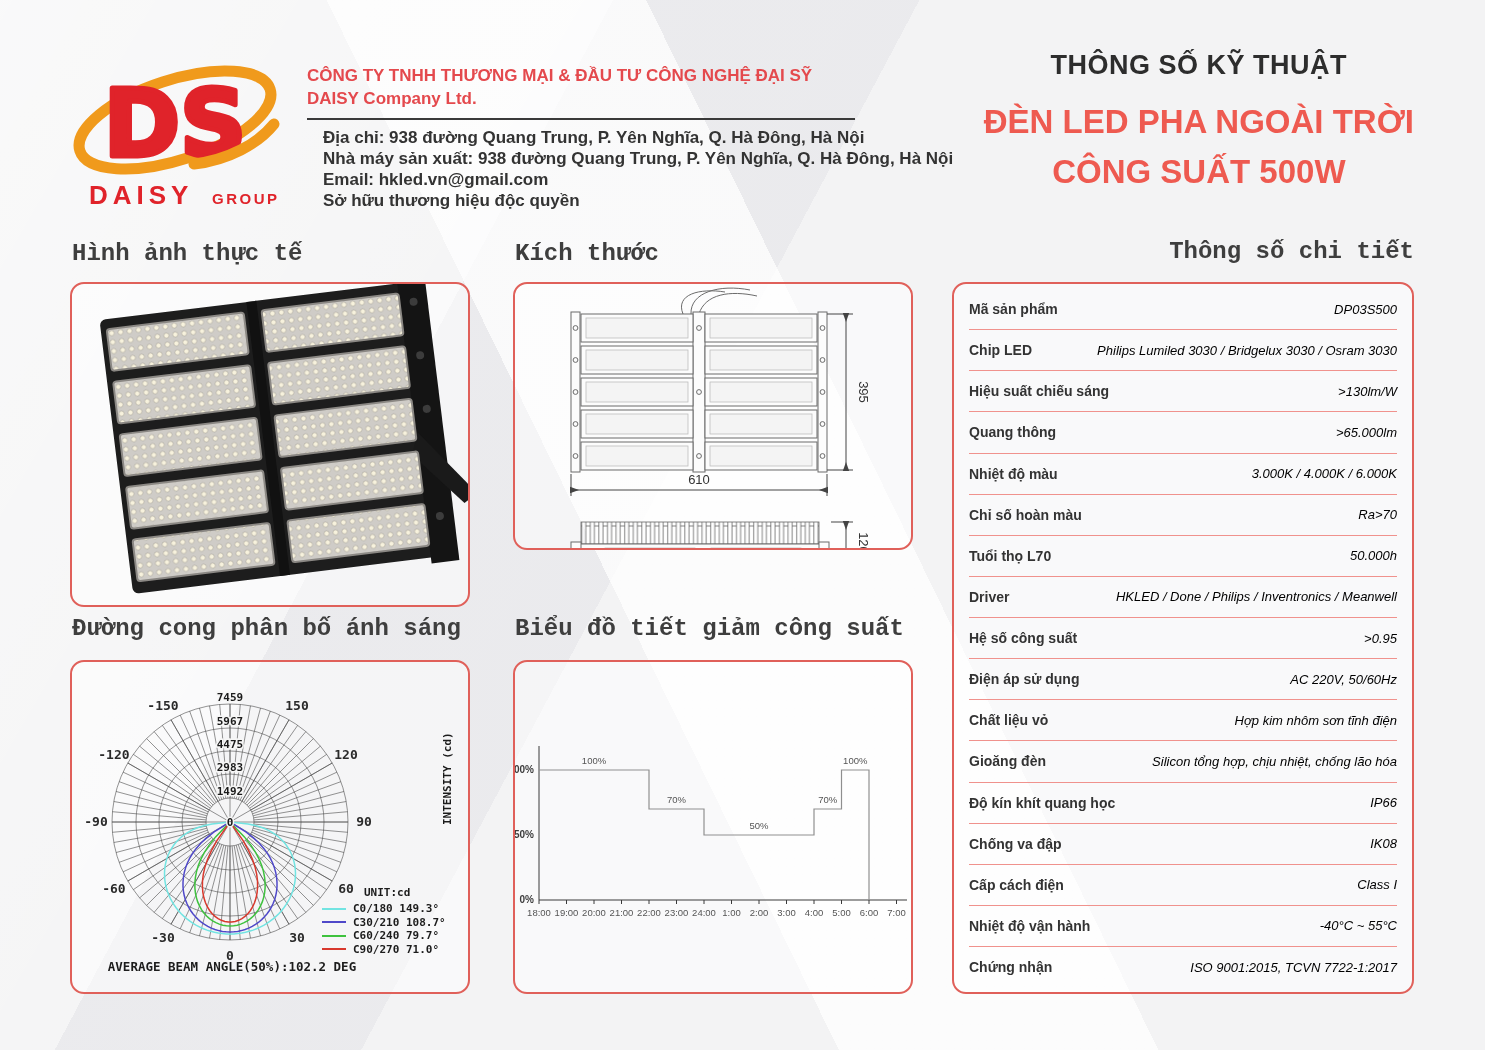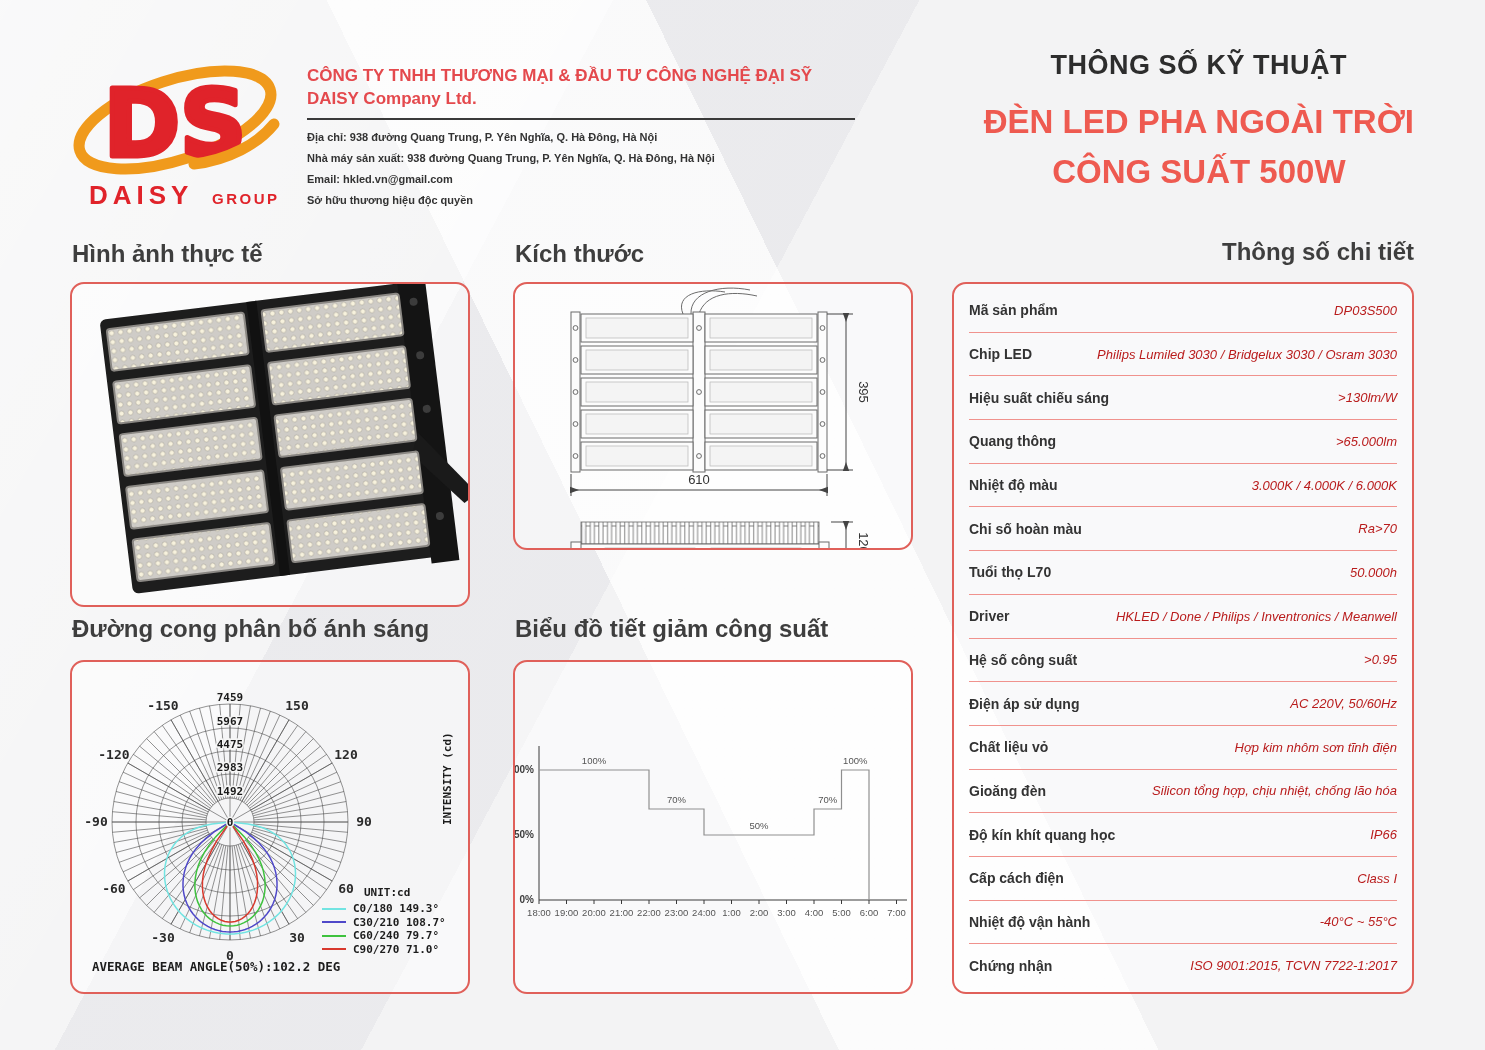--- a/index.html
+++ b/index.html
@@ -7,45 +7,45 @@
   .page{position:relative;width:1485px;height:1050px;background:#f3f3f4;overflow:hidden;}
   .page::before{content:'';position:absolute;inset:0;pointer-events:none;
     background:
       linear-gradient(64deg, rgba(255,255,255,0) 42%, rgba(255,255,255,.75) 42%, rgba(255,255,255,.75) 58%, rgba(255,255,255,0) 58%),
       linear-gradient(-62deg, rgba(233,233,236,0) 55%, rgba(233,233,236,.85) 55%, rgba(233,233,236,.85) 70%, rgba(233,233,236,0) 70%),
       linear-gradient(120deg, rgba(255,255,255,.55) 0%, rgba(244,244,245,0) 45%);}
   .abs{position:absolute;}
   
   .c-title{color:#e4494d;font-weight:bold;font-size:17px;line-height:23px;white-space:nowrap;}
   .c-divider{height:2px;background:#3a3a3a;margin:8px 0 7px;width:548px;}
-  .c-line{font-weight:bold;font-size:11px;line-height:21px;color:#333;white-space:nowrap;}
+  .c-line{font-weight:bold;font-size:17px;line-height:21px;color:#333;white-space:nowrap;margin-left:16px;}
   .doc-title{font-size:27px;font-weight:bold;color:#2d2d2d;letter-spacing:.5px;margin-bottom:16px;}
   .prod-title{font-size:33px;font-weight:bold;color:#ee5a50;line-height:50px;white-space:nowrap;}
-  .sec-title{position:absolute;font-size:24px;font-weight:bold;color:#3e3e3e;white-space:nowrap;}
+  .sec-title{position:absolute;font-size:24px;font-weight:bold;color:#3e3e3e;white-space:nowrap;font-family:Liberation Mono, monospace;}
   
   .panel{position:absolute;background:rgba(255,255,255,.5);border:2px solid #e0605a;border-radius:14px;box-sizing:border-box;overflow:hidden;}
   
   #spec-body{display:flex;flex-direction:column;height:100%;padding:5px 0;box-sizing:border-box;}
   .spec-row{flex:1;display:flex;justify-content:space-between;align-items:center;margin:0 15px;border-bottom:1px solid #f0928d;gap:10px;}
   .spec-row:last-child{border-bottom:none;gap:27px;}
   .spec-label{font-weight:bold;font-size:14px;color:#333;white-space:nowrap;}
-  .spec-value{font-style:italic;font-size:13px;color:#b91c1c;text-align:right;white-space:nowrap;}
+  .spec-value{font-style:italic;font-size:13px;color:#000000;text-align:right;white-space:nowrap;}
   
   .pgrid{stroke:#4a4a4a;stroke-width:.7;fill:none;opacity:.85;}
   .pcurve{fill:none;stroke-width:1.5;}
   .pring{font:bold 11px "DejaVu Sans Mono",monospace;fill:#1b1b1b;paint-order:stroke;stroke:#f6f6f6;stroke-width:3px;text-anchor:middle;}
   .pang{font:bold 13px "DejaVu Sans Mono",monospace;fill:#2a2a2a;text-anchor:middle;}
   .intensity-anchor{position:absolute;width:0;height:0;}
   .intensity-anchor span{display:block;transform:translate(-50%,-50%) rotate(-90deg);white-space:nowrap;
     font:bold 11px "DejaVu Sans Mono",monospace;color:#1b1b1b;}
   .polar-legend{position:absolute;font:bold 11px "DejaVu Sans Mono",monospace;color:#1c1c1c;}
   .polar-legend .unit{margin:0 0 3px 42px;}
   .leg-item{display:flex;align-items:center;height:13.5px;}
   .leg-item .sw{display:inline-block;width:24px;height:2px;margin-right:7px;}
-  .polar-foot{position:absolute;font:bold 12.5px "DejaVu Sans Mono",monospace;color:#1c1c1c;text-align:left;}
+  .polar-foot{position:absolute;font:bold 12.5px "DejaVu Sans Mono",monospace;color:#1c1c1c;text-align:center;}
   
   .axl{stroke:#3a3a3a;stroke-width:1;}
   .steppath{stroke:#8f8f8f;stroke-width:1.2;fill:none;}
   .ptick{font:9.5px "Liberation Sans",sans-serif;fill:#555;text-anchor:middle;}
   .pyl{font:bold 10px "Liberation Sans",sans-serif;fill:#3c3c3c;text-anchor:end;}
   .pstep{font:9.5px "Liberation Sans",sans-serif;fill:#555;text-anchor:middle;}
   
   .dln{stroke:#6b6b6b;stroke-width:1;fill:none;}
   .dfill{fill:#fcfcfc;stroke:#6b6b6b;stroke-width:1;}
   .dinner{fill:#f4f4f4;stroke:#bdbdbd;stroke-width:.8;}
@@ -433,20 +433,24 @@
         </div>
         <div class="spec-row">
           <span class="spec-label">Gioăng đèn</span>
           <span class="spec-value">Silicon tổng hợp, chịu nhiệt, chống lão hóa</span>
         </div>
         <div class="spec-row">
           <span class="spec-label">Độ kín khít quang học</span>
           <span class="spec-value">IP66</span>
         </div>
         <div class="spec-row">
+          <span class="spec-label">Chống va đập</span>
+          <span class="spec-value">IK08</span>
+        </div>
+        <div class="spec-row">
           <span class="spec-label">Cấp cách điện</span>
           <span class="spec-value">Class I</span>
         </div>
         <div class="spec-row">
           <span class="spec-label">Nhiệt độ vận hành</span>
           <span class="spec-value">-40°C ~ 55°C</span>
         </div>
         <div class="spec-row">
           <span class="spec-label">Chứng nhận</span>
           <span class="spec-value">ISO 9001:2015, TCVN 7722-1:2017</span>

